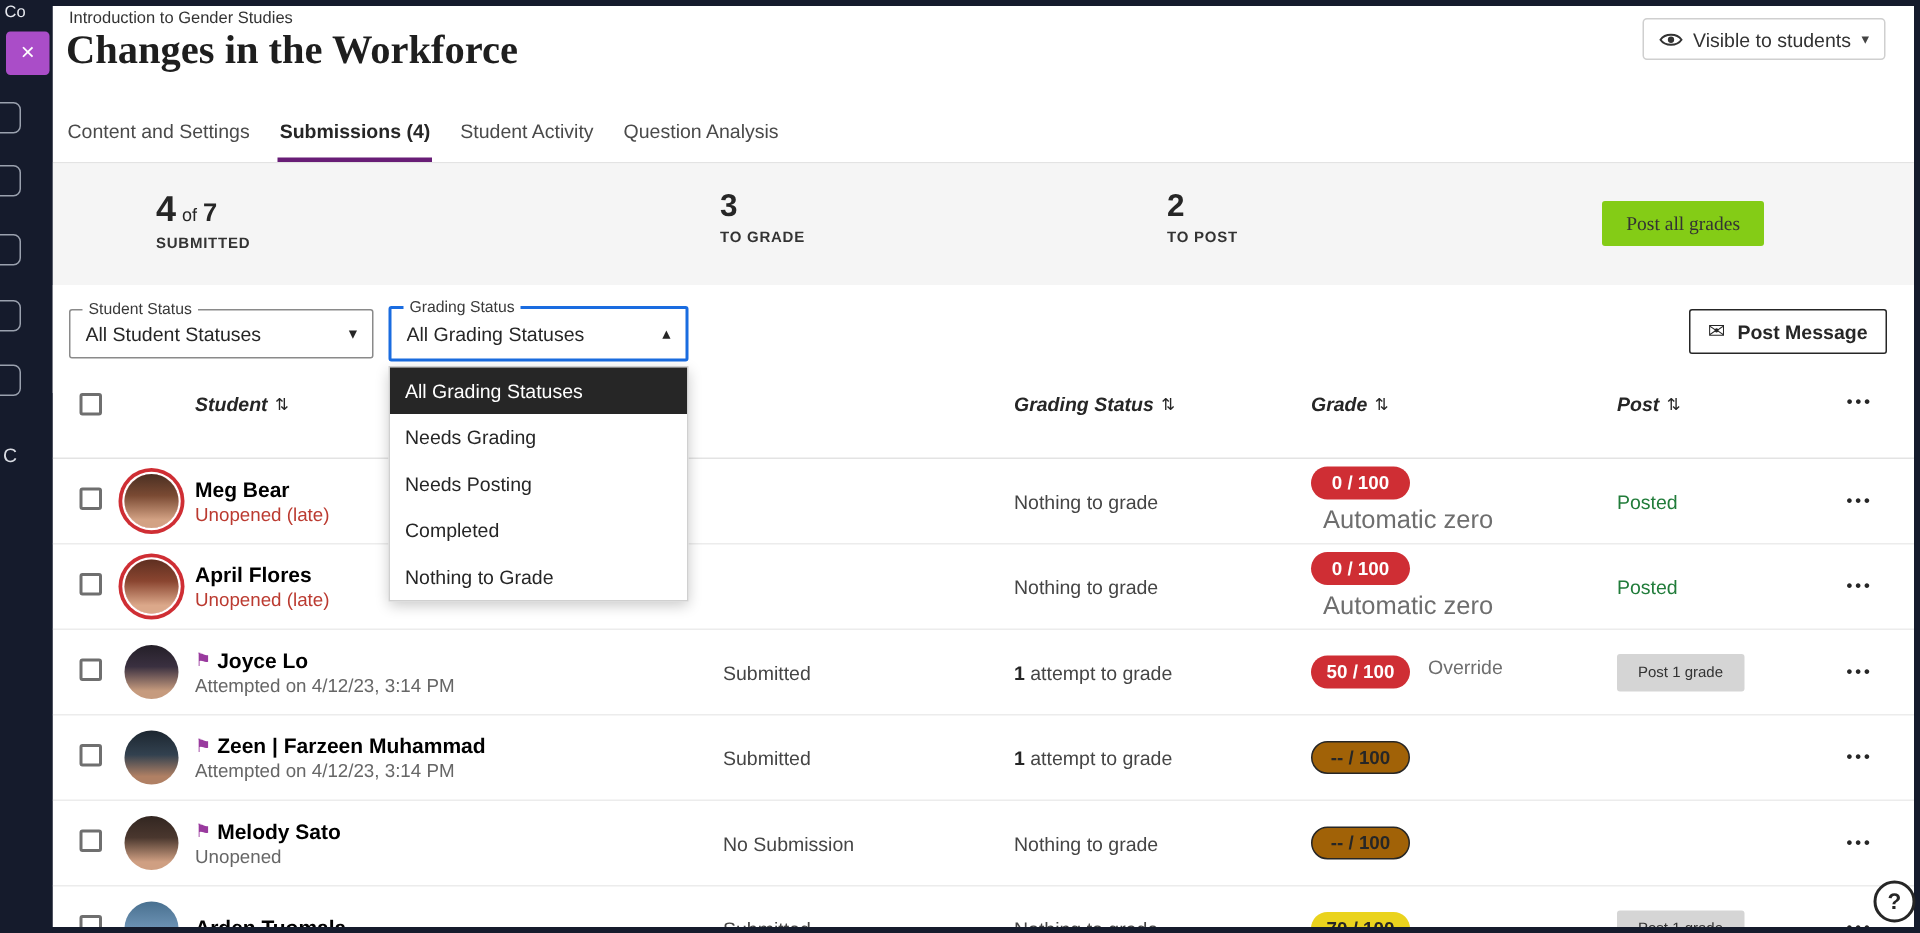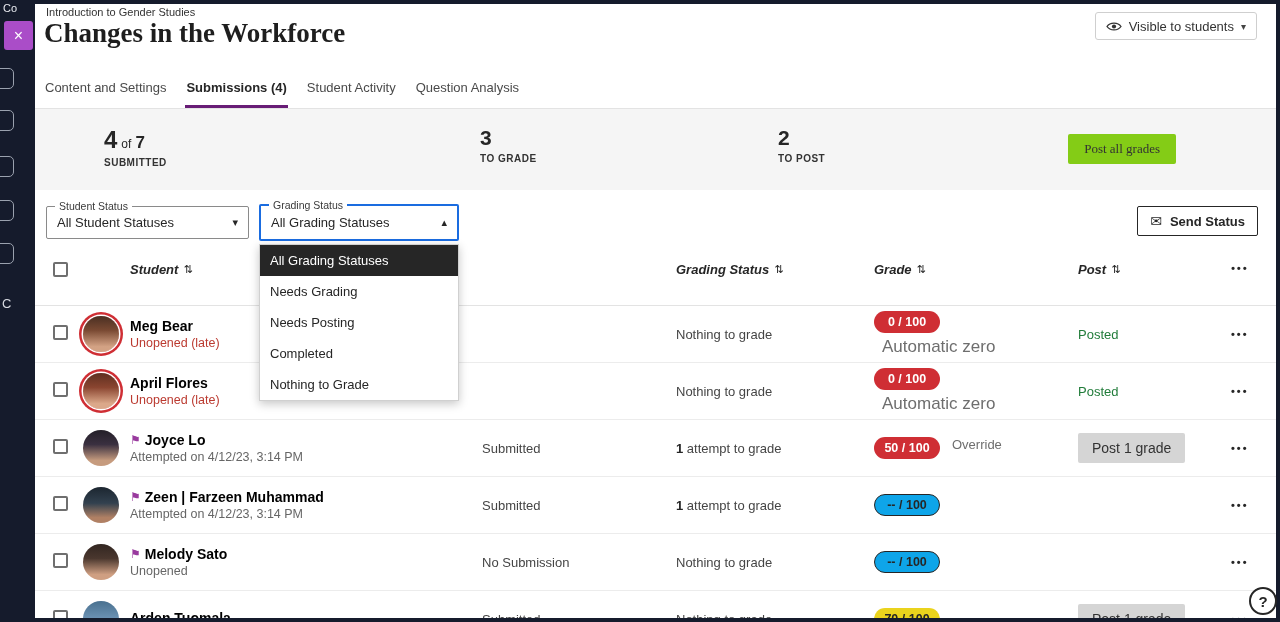--- a/index.html
+++ b/index.html
@@ -94,27 +94,27 @@
   .av6{background:linear-gradient(180deg,#49708f 0%,#6d93b5 50%,#a9c2d8 90%);}
   .name-line { display:flex; align-items:center; gap:4px; }
   .flag { color:#993a9e; font-size:12px; font-family:"DejaVu Sans", sans-serif; }
   .s-name { font-size:14px; font-weight:700; color:#000000; cursor:pointer; }
   .status-line { font-size:12.5px; color:#666; margin-top:2px; }
   .late { color:#bb3a30; }
   .c-grading b { font-weight:700; color:#262626; }
   .grade-line { display:flex; gap:12px; }
   .pill { min-width:66px; text-align:center; border-radius:20px; padding:4px 10px; font-size:12.5px; font-weight:700; display:inline-block; cursor:pointer; }
   .pill-red { background:#cf2e34; color:#fff; }
-  .pill-outline { background:#0ea5e9; border:1px solid #262626; color:#262626; padding:3px 10px; }
+  .pill-outline { background:#a16207; border:1px solid #262626; color:#262626; padding:3px 10px; }
   .pill-yellow { background:#ead31d; color:#262626; }
   .note-right { color:#6e6e6e; font-size:13px; }
   .note-below { color:#6e6e6e; font-size:17px; margin:4px 0 0 8px; }
   .note-below:empty, .note-right:empty { display:none; }
   .posted { color:#217c3a; font-size:13px; }
-  .btn-post { background:#d5d5d5; border:none; border-radius:2px; padding:7px 14px; font-size:14px; color:#333; cursor:pointer; font-family:inherit; }
+  .btn-post { background:#d5d5d5; border:none; border-radius:2px; padding:7px 14px; font-size:10px; color:#333; cursor:pointer; font-family:inherit; }
   .help-btn { position:absolute; left:1249px; top:587px; width:28px; height:28px; border-radius:50%; background:#fff;
     border:2px solid #262626; font-size:15px; font-weight:700; text-align:center; line-height:23px; z-index:80; cursor:pointer; color:#262626; }
 </style>
 </head>
 <body>
 
 <div class="sidebar">
   <span class="side-top-label">Co</span>
   <button class="close-btn"><span>×</span></button>
   <span class="side-icon si1"></span>
@@ -187,21 +187,21 @@
         <div class="menu-item selected">All Grading Statuses</div>
         <div class="menu-item">Needs Grading</div>
         <div class="menu-item">Needs Posting</div>
         <div class="menu-item">Completed</div>
         <div class="menu-item">Nothing to Grade</div>
       </div>
     </div>
 
     <button class="send-msg-btn">
       <span class="envelope">✉</span>
-      <span>Send Status</span>
+      <span>Post Message</span>
     </button>
   </div>
 
   <div>
 
     <div class="thead">
       <div class="c-check"><span class="checkbox"></span></div>
       <div class="c-avatar"></div>
       <div class="c-name">
           <span class="h-cell">

